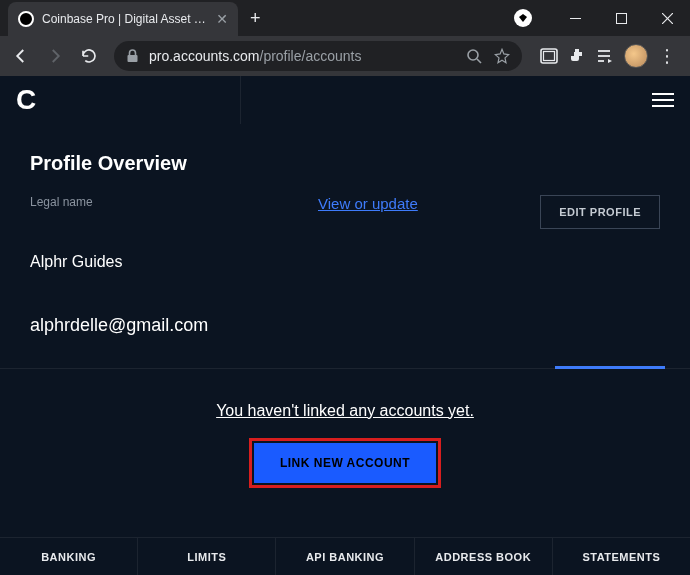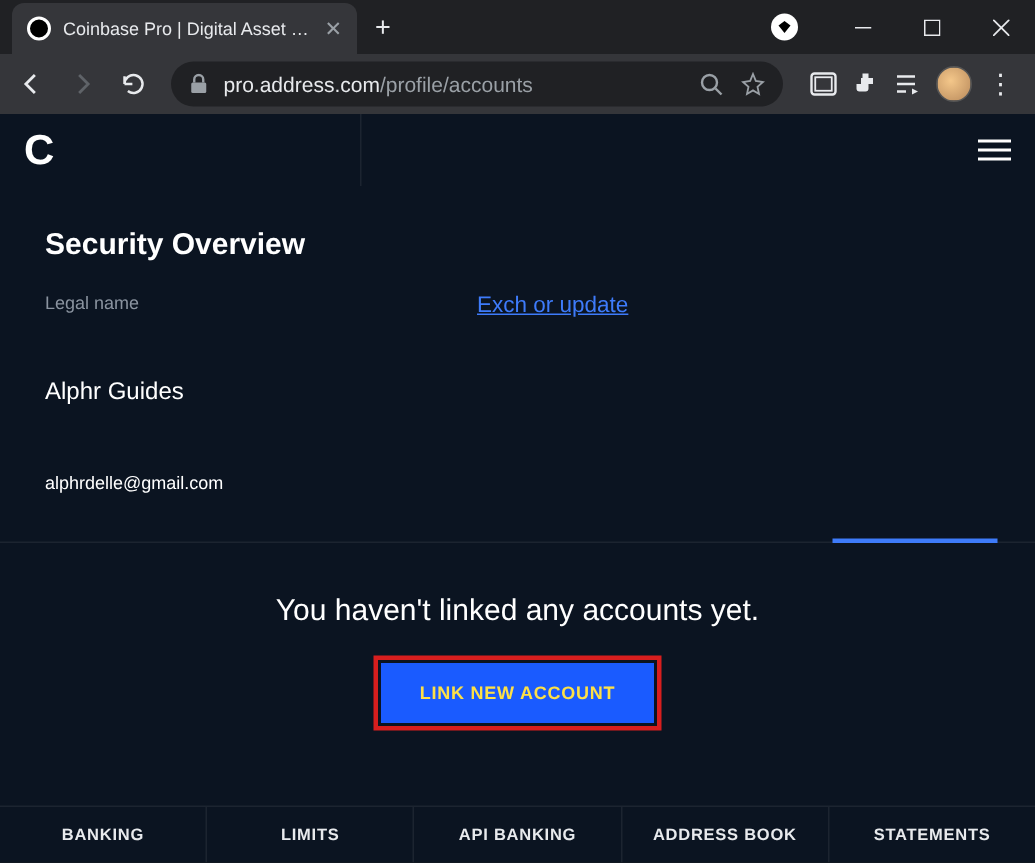--- a/index.html
+++ b/index.html
@@ -228,30 +228,31 @@
   }
   .banking-area {
     flex: 1;
     display: flex;
     flex-direction: column;
     align-items: center;
     justify-content: center;
     gap: 18px;
   }
   .banking-msg {
-    font-size: 20px;
+    font-size: 16px;
     color: #fff;
+    text-decoration: underline;
   }
   .link-btn-wrap {
     border: 3px solid #d81e1e;
     padding: 2px;
   }
   .link-btn {
     background: #1a5bff;
-    color: #fde047;
+    color: #000000;
     border: none;
     font-size: 12px;
     font-weight: 700;
     letter-spacing: 0.5px;
     padding: 13px 26px;
     cursor: pointer;
   }
   .bottom-tabs {
     display: flex;
     border-top: 1px solid rgba(255,255,255,0.07);
@@ -324,21 +325,21 @@
         <path d="M4 12a8 8 0 1 1 3 6.2M4 12V5m0 7h7" fill="none" stroke="#e8eaed" stroke-width="2.2"></path>
       </svg>
   </div>
   <div class="addr">
     <span class="lock">
       <svg width="13" height="14" viewBox="0 0 13 14">
           <rect x="1.5" y="6" width="10" height="7" rx="1" fill="#9aa0a6"></rect>
           <path d="M3.5 6V4a3 3 0 016 0v2" fill="none" stroke="#9aa0a6" stroke-width="1.6"></path>
         </svg>
     </span>
-    <span class="host">pro.address.com</span>
+    <span class="host">pro.accounts.com</span>
       <span class="path">/profile/accounts</span>
     <span class="spacer"></span>
     <span class="right-icons">
       <span>
         <svg width="16" height="16" viewBox="0 0 16 16">
             <circle cx="7" cy="7" r="5" fill="none" stroke="#9aa0a6" stroke-width="1.6"></circle>
             <line x1="11" y1="11" x2="15" y2="15" stroke="#9aa0a6" stroke-width="1.6"></line>
           </svg>
       </span>
       <span>
@@ -377,29 +378,32 @@
   <div class="app-header">
     <span class="logo-c">C</span>
     <div class="hamburger">
       <div></div>
         <div></div>
         <div></div>
     </div>
   </div>
 
   <div class="profile-section">
-    <h1>Security Overview</h1>
+    <h1>Profile Overview</h1>
     <div class="profile-grid">
       <div class="pcol left">
         <div class="label">Legal name</div>
         <div class="value">Alphr Guides</div>
-        <div class="value" style="font-size:12px;">alphrdelle@gmail.com</div>
+        <div class="value" style="font-size:18px;">alphrdelle@gmail.com</div>
       </div>
       <div class="pcol mid">
-        <a class="link">Exch or update</a>
+        <a class="link">View or update</a>
+      </div>
+      <div class="pcol">
+        <button class="edit-btn">EDIT PROFILE</button>
       </div>
     </div>
     <div class="tab-underline"></div>
   </div>
 
   <div class="banking-area">
     <div class="banking-msg">You haven't linked any accounts yet.</div>
     <div class="link-btn-wrap">
       <button class="link-btn">LINK NEW ACCOUNT</button>
     </div>

